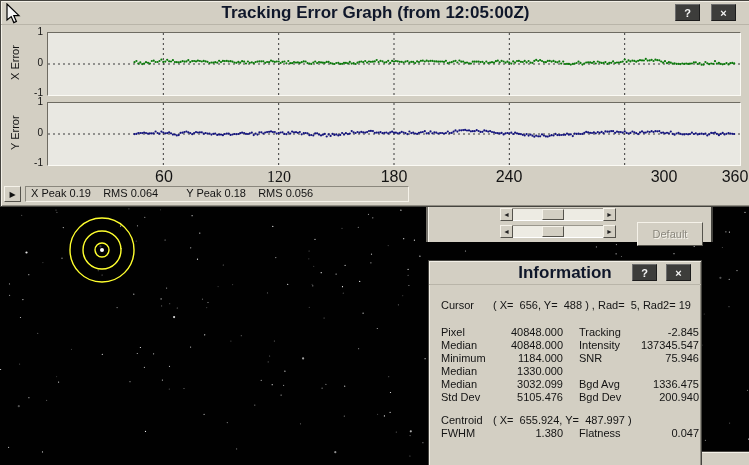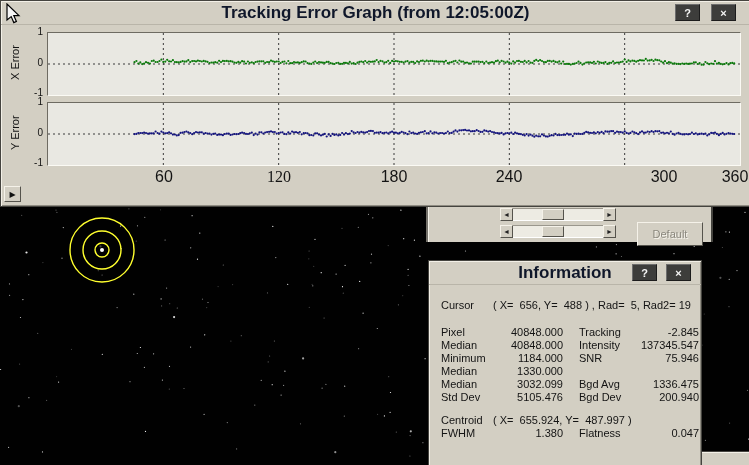--- a/index.html
+++ b/index.html
@@ -1012,20 +1012,24 @@
 
     <span class="xtick" style="left:163px;">60</span>
     <span class="xtick" style="left:278px;font-family:Liberation Serif, serif;">120</span>
     <span class="xtick" style="left:393px;">180</span>
     <span class="xtick" style="left:508px;">240</span>
     <span class="xtick" style="left:623px;margin-left:40px;">300</span>
     <span class="xtick" style="left:734px;">360</span>
 
     <div class="statusbar">
       <button class="play-btn">▶</button>
+      <div class="status-panel">
+        <span>X Peak 0.19    RMS 0.064</span>
+        <span>Y Peak 0.18    RMS 0.056</span>
+      </div>
     </div>
   </div>
 
   <div class="window" id="info-window">
     <div class="titlebar">
       <span class="title">Information</span>
       <button class="tb-btn" style="right:44px;">?</button>
       <button class="tb-btn" style="right:10px;">×</button>
     </div>
     <div class="info-content">

